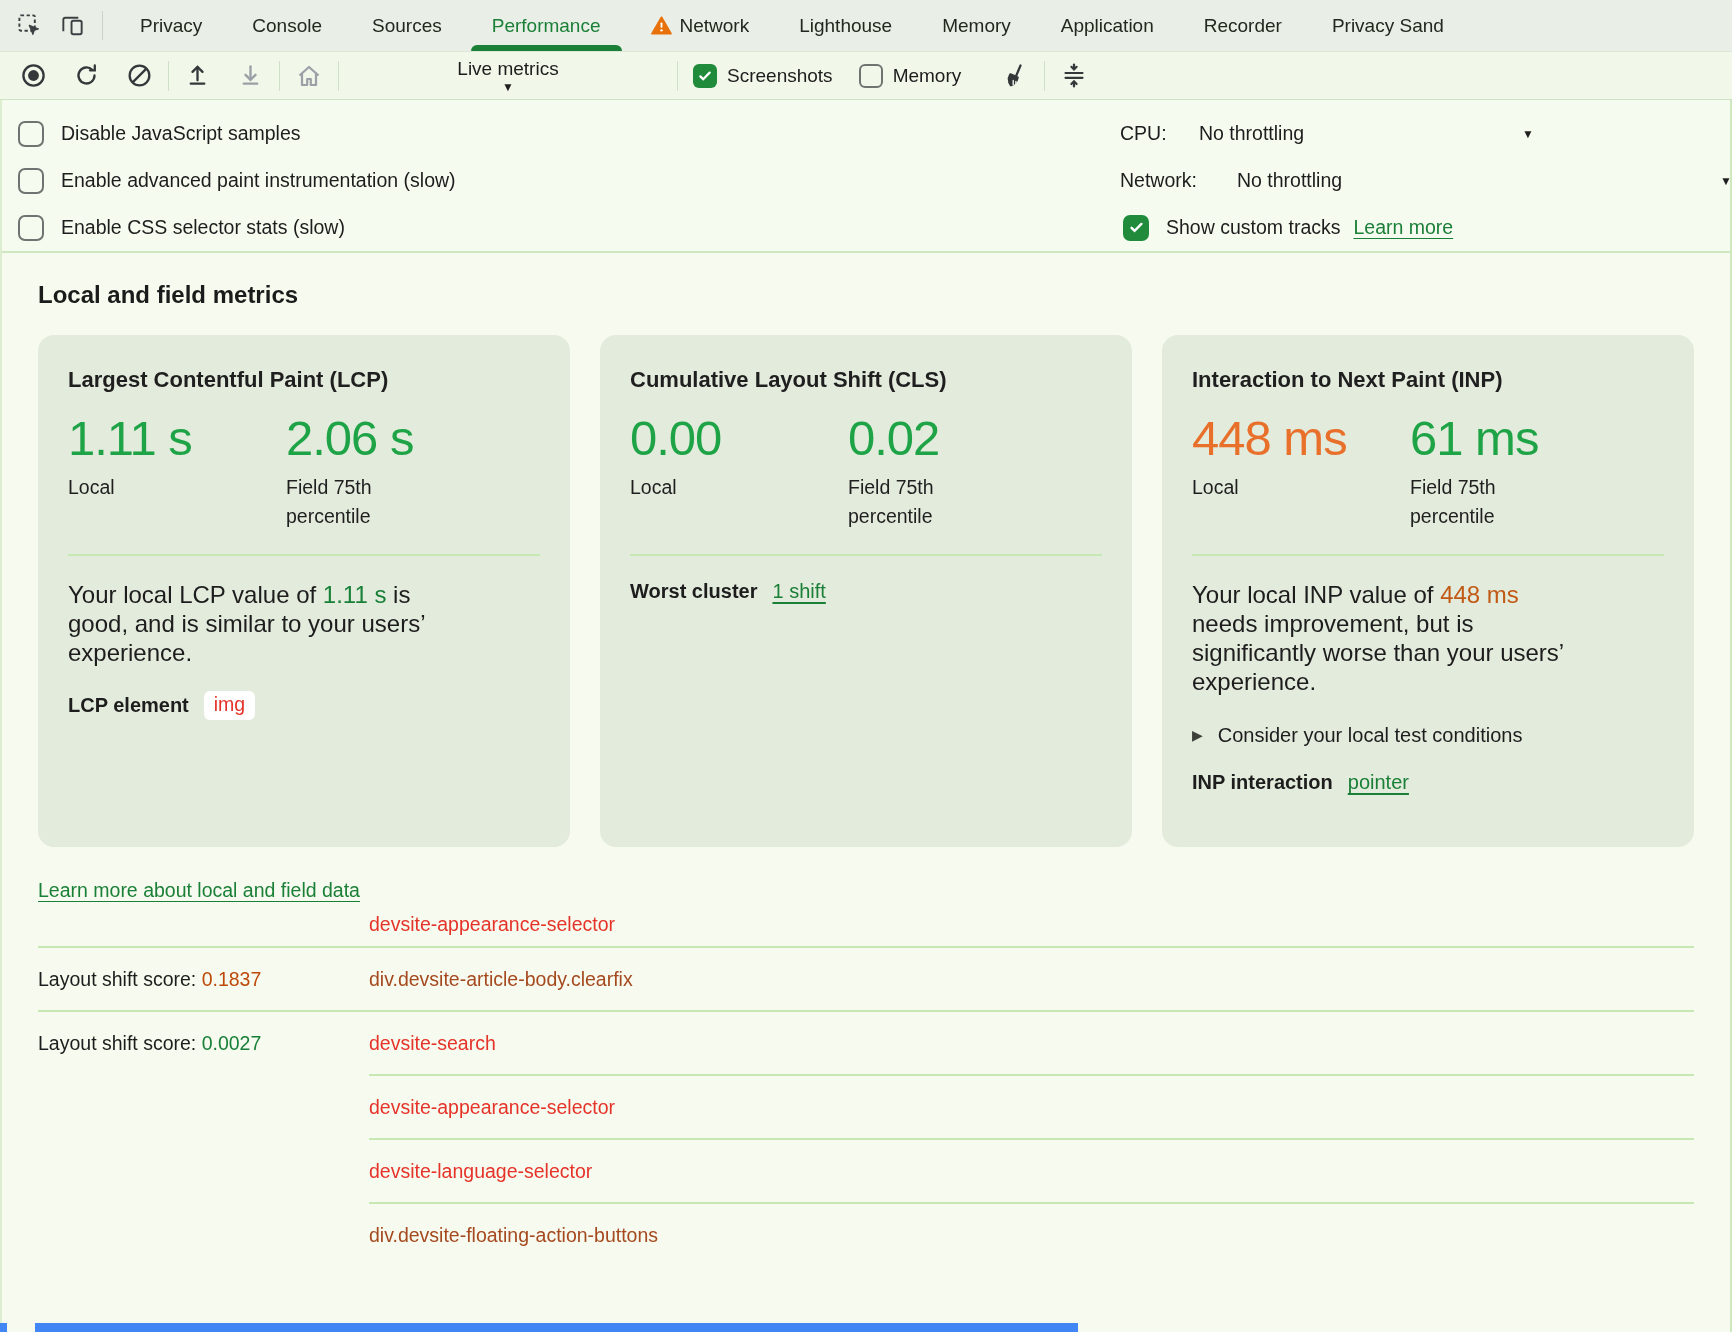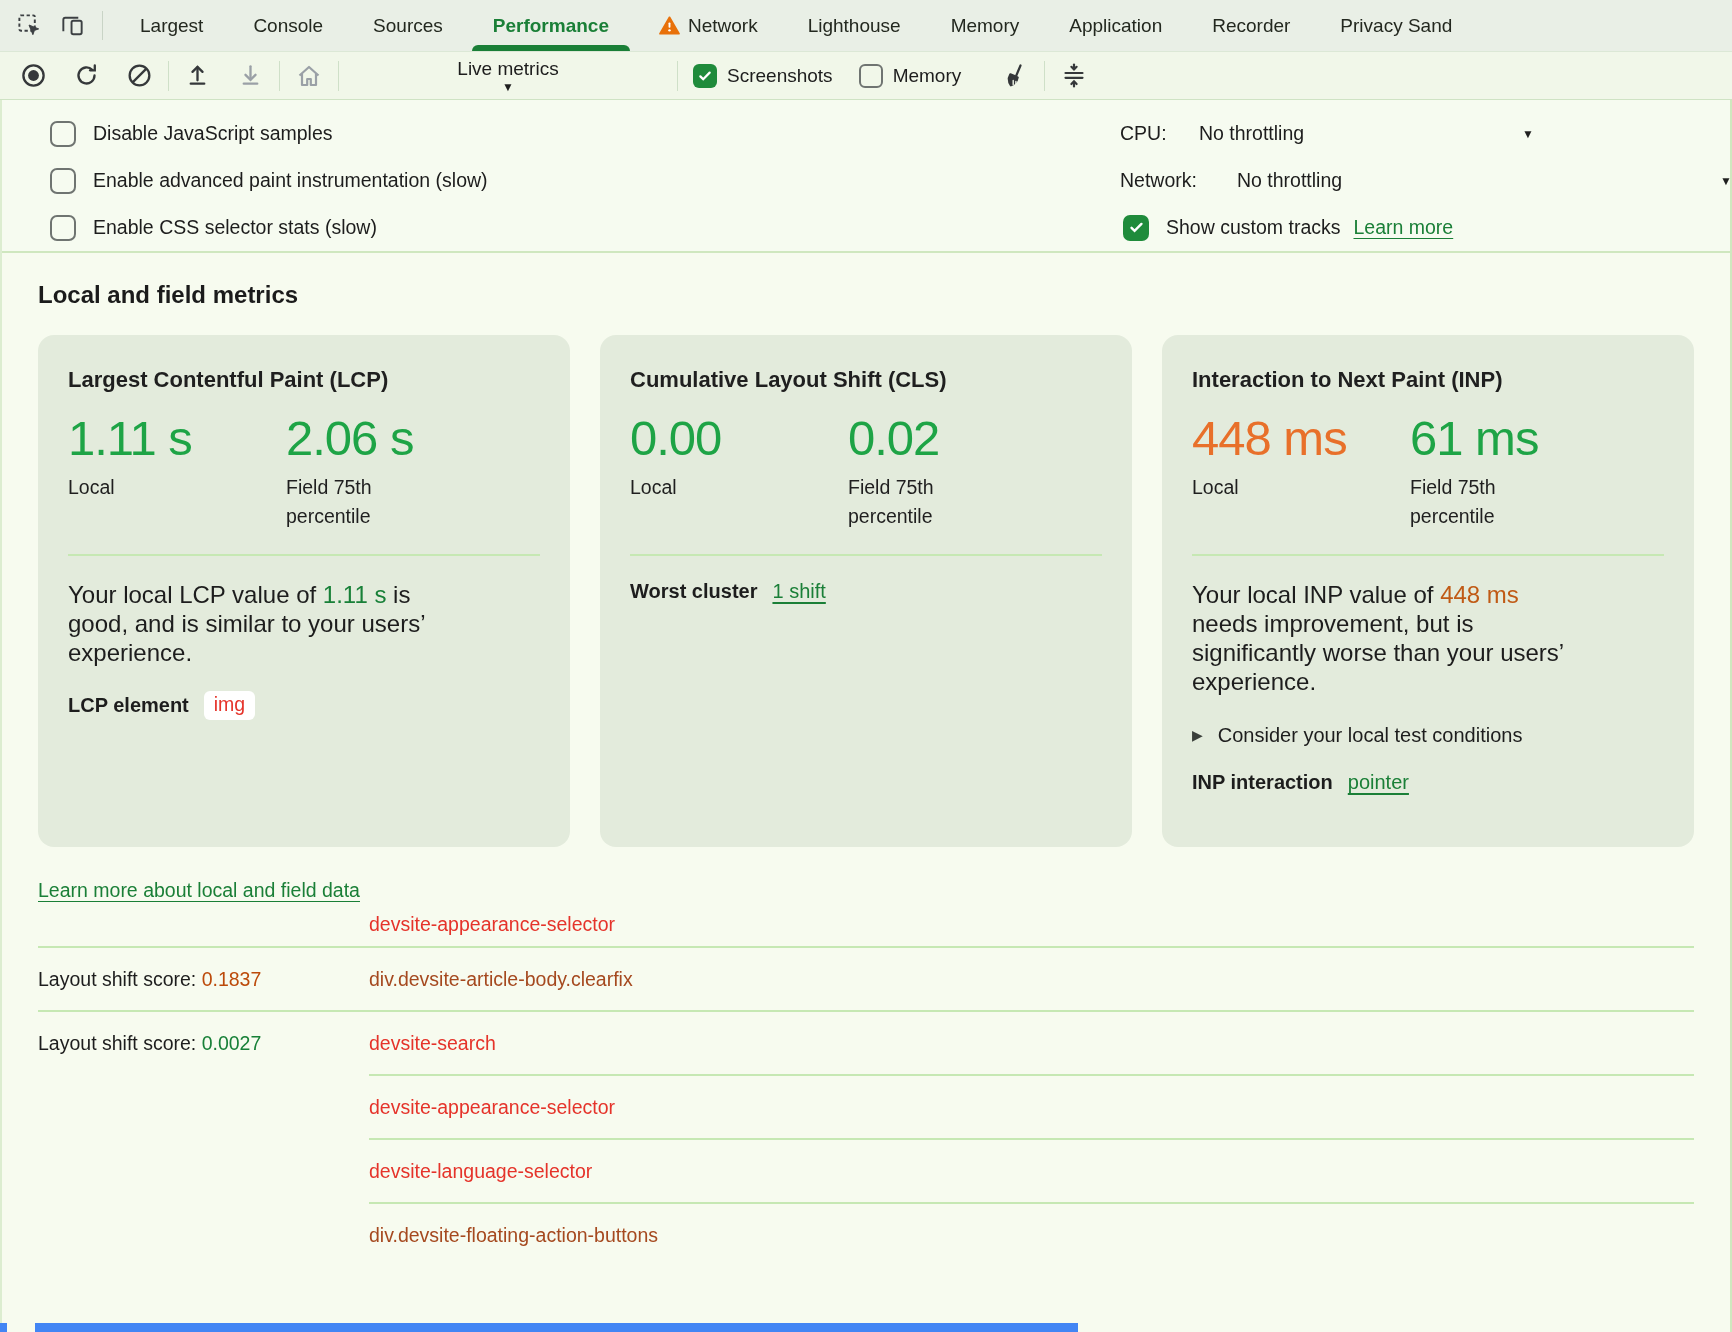--- a/index.html
+++ b/index.html
@@ -7,42 +7,42 @@
        font-family:"Liberation Sans",sans-serif;background:#f7fbef;color:#1d1d1d;}
   
   .tabbar{height:52px;background:#e9efe6;display:flex;align-items:stretch;
           padding-left:16px;border-bottom:1px solid #dce8d6;box-sizing:border-box;}
   .tb-icons{display:flex;align-items:center;gap:16px;padding-right:4px;}
   .icon-btn{display:flex;align-items:center;justify-content:center;}
   .vsep{width:1px;background:#c9d4c6;margin:11px 12px;}
   .tabs{display:flex;}
   .tab{display:flex;align-items:center;gap:8px;padding:0 25px;font-size:19px;
        color:#23281f;position:relative;white-space:nowrap;}
-  .tab.active{color:#1a7f37;font-weight:700;}
+  .tab.active{color:#1a7f37;font-weight:400;}
   .tab.active::after{content:"";position:absolute;left:4px;right:4px;bottom:0;height:6px;
        background:#1a7f37;border-radius:8px 8px 0 0;}
   
   .toolbar{height:48px;background:#f1f7e9;display:flex;align-items:center;
            padding-left:20px;border-bottom:1px solid #cfe3c4;box-sizing:border-box;}
   .tgroup{display:flex;align-items:center;gap:26px;}
   .vsep2{width:1px;height:30px;background:#cfe0c8;margin:0 15px;flex:none;}
   .select{display:flex;align-items:center;justify-content:space-between;width:300px;
           font-size:19px;margin:0 4px;flex-direction:column;}
   .caret{font-size:12px;color:#1f1f1f;}
   .cb{width:24px;height:24px;border:2.5px solid #6f7471;border-radius:6px;
       box-sizing:border-box;flex:none;}
   .cb.checked{background:#1f8b3b;border:none;display:flex;align-items:center;justify-content:center;}
   .cb-label{font-size:19px;margin-left:10px;}
   .cb-group{display:flex;align-items:center;margin-right:26px;}
   
   .body-wrap{border-left:2px solid #dcedd0;border-right:2px solid #cfe8bf;box-sizing:border-box;
              height:1232px;position:relative;}
   .settings{height:153px;border-bottom:2px solid #cfe7bf;box-sizing:border-box;
             padding-top:10px;position:relative;background:#f6fbf0;}
-  .set-row{display:flex;align-items:center;gap:17px;height:47px;padding-left:48px;}
+  .set-row{display:flex;align-items:center;gap:17px;height:47px;padding-left:16px;}
   .cb2{width:26px;height:26px;border:2.5px solid #6f7471;border-radius:7px;box-sizing:border-box;flex:none;}
   .cb2.checked{background:#1f8b3b;border:none;display:flex;align-items:center;justify-content:center;}
   .set-label{font-size:19.5px;}
   .set-right{position:absolute;left:1118px;top:10px;width:614px;}
   .sr-row{height:47px;position:relative;display:flex;align-items:center;font-size:19.5px;}
   .sr-val-cpu{position:absolute;left:79px;}
   .sr-caret-cpu{position:absolute;left:402px;}
   .sr-val-net{position:absolute;left:117px;}
   .sr-caret-net{position:absolute;left:600px;}
   .glink{color:#1a7f37;text-decoration:underline;text-underline-offset:4px;}
@@ -108,21 +108,21 @@
       <span class="icon-btn">
         <svg width="27" height="27" viewBox="0 0 28 28" fill="none" stroke="#3c4043" stroke-width="2">
           <path d="M20 6H6.5A2 2 0 0 0 4.5 8v12"></path>
           <rect x="13" y="9" width="10.5" height="14" rx="1.8" fill="#e9efe6"></rect>
         </svg>
       </span>
     </div>
     <div class="vsep"></div>
     <nav class="tabs">
       <div class="tab">
-          <span>Largest</span>
+          <span>Privacy</span>
         </div>
       <div class="tab">
           <span>Console</span>
         </div>
       <div class="tab">
           <span>Sources</span>
         </div>
       <div class="tab active">
           <span>Performance</span>
         </div>

